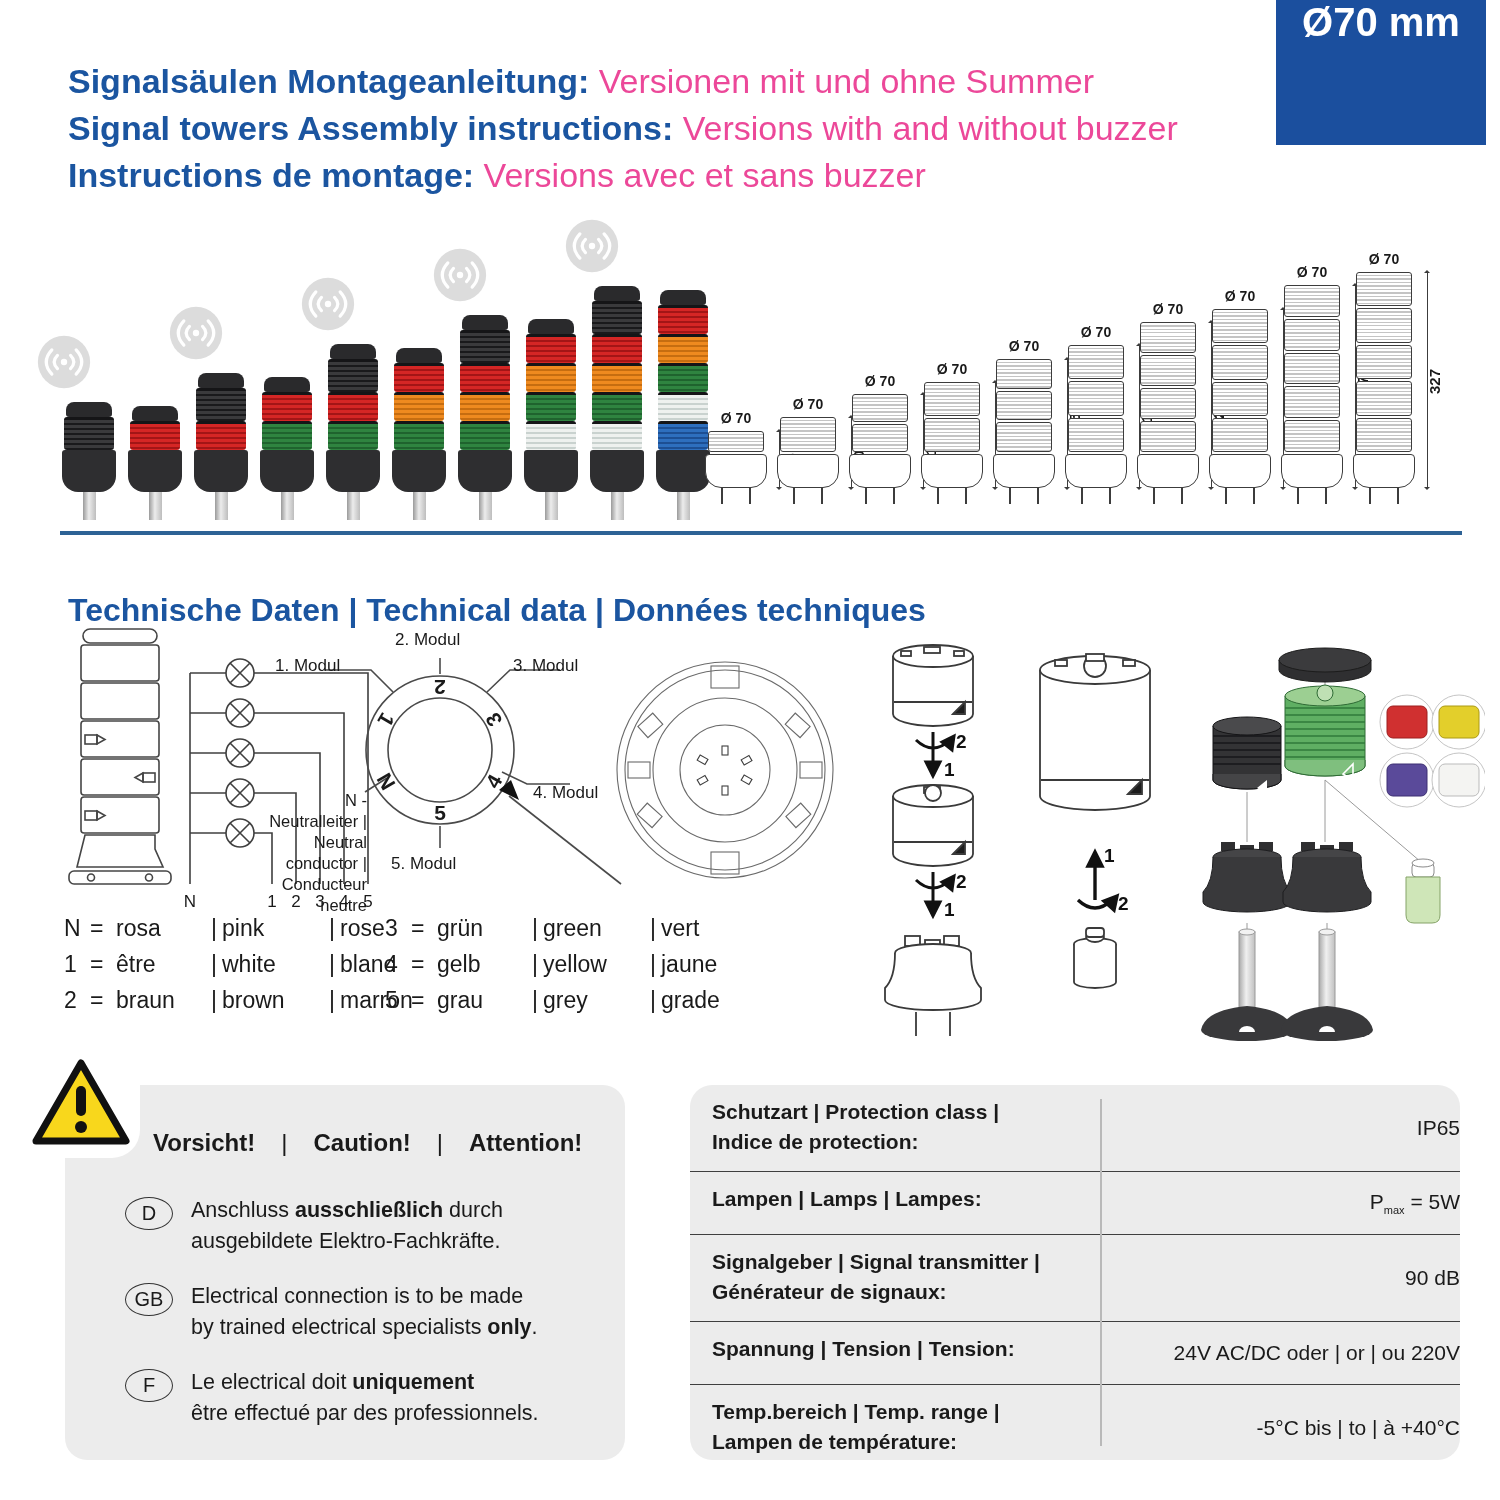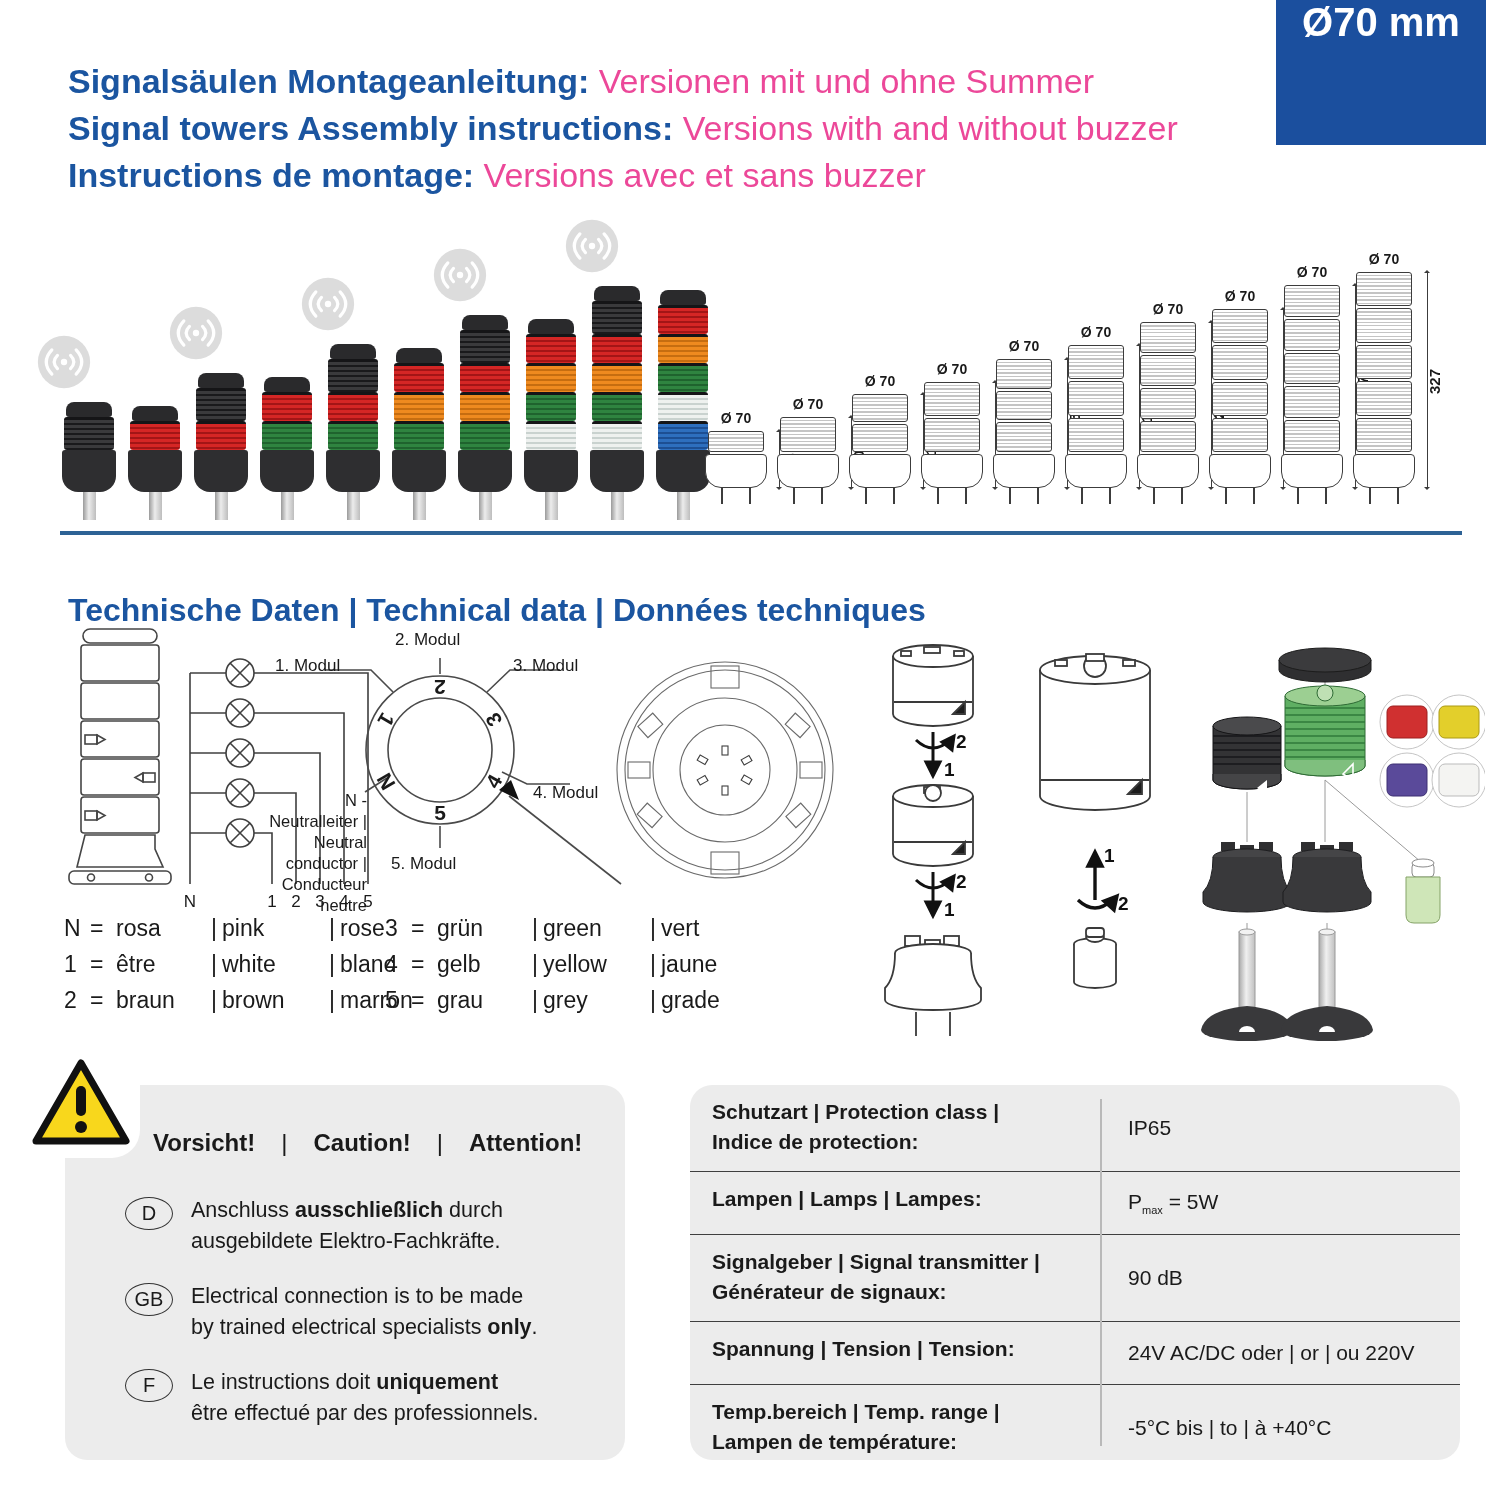--- a/index.html
+++ b/index.html
@@ -70,21 +70,21 @@
   .warn-text{font-size:21.5px;line-height:31px;}
   .warn-text b{font-weight:700;}
   .tri-blob{position:absolute;left:22px;top:1046px;width:118px;height:112px;background:#fff;border-radius:28px;
             display:flex;align-items:center;justify-content:center;}
 
   .table-panel{position:absolute;left:690px;top:1085px;width:770px;height:375px;background:#ececec;border-radius:22px;box-sizing:border-box;}
   .t-vline{position:absolute;left:410px;top:14px;bottom:14px;width:1.5px;background:#b9b9b9;}
   .t-row{display:grid;grid-template-columns:410px 1fr;border-bottom:1.5px solid #3f3f3f;align-items:center;}
   .t-row:last-child{border-bottom:none;}
   .t-label{padding:12px 10px 12px 22px;font-weight:700;font-size:21px;line-height:30px;}
-  .t-value{padding-left:28px;font-size:21px;}
+  .t-value{padding-left:28px;font-size:21px;text-align:right;}
   .sub{font-size:11px;vertical-align:sub;}
   .r2l{min-height:38px;} .r3l{min-height:62px;}
 
   svg text{font-family:"Liberation Sans","DejaVu Sans",sans-serif;}
 </style>
 </head>
 <body>
 
 <div class="page">
 
@@ -708,21 +708,21 @@
       <div class="warn-item">
         <span class="oval">GB</span>
         <div class="warn-text">
           <div><span>Electrical connection is to be made</span><b></b><span></span></div>
           <div><span>by trained electrical specialists </span><b>only</b><span>.</span></div>
         </div>
       </div>
       <div class="warn-item">
         <span class="oval">F</span>
         <div class="warn-text">
-          <div><span>Le instructions doit </span><b>uniquement</b><span></span></div>
+          <div><span>Le electrical doit </span><b>uniquement</b><span></span></div>
           <div><span>être effectué par des professionnels.</span><b></b><span></span></div>
         </div>
       </div>
     </div>
   </div>
   <div class="tri-blob">
     <svg width="100" height="92" viewBox="0 0 100 92">
       <polygon points="50,7 95,85 5,85" fill="#f8d71c" stroke="#111" stroke-width="7" stroke-linejoin="round"></polygon>
       <rect x="45" y="30" width="10" height="30" rx="5" fill="#111"></rect>
       <circle cx="50" cy="71" r="6" fill="#111"></circle>

